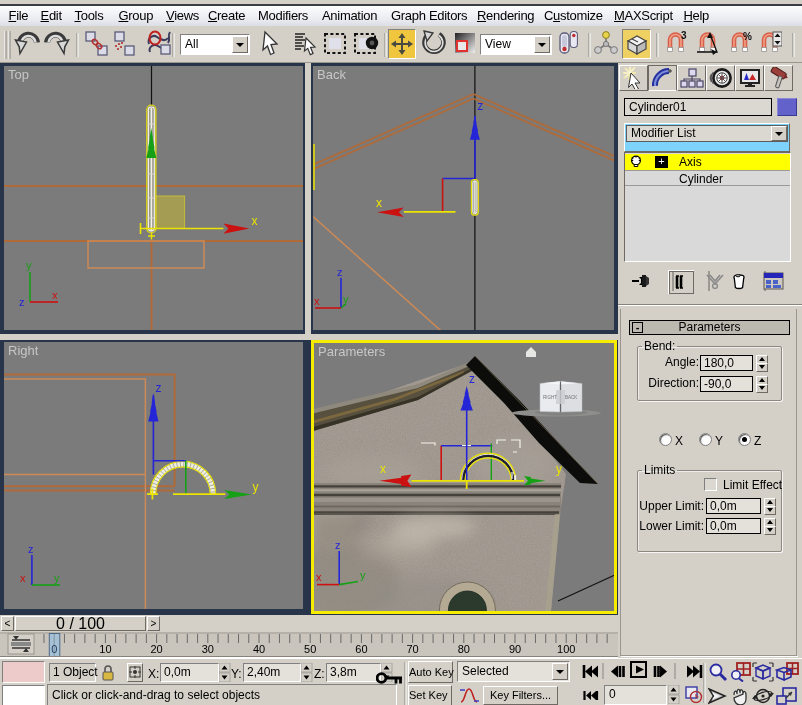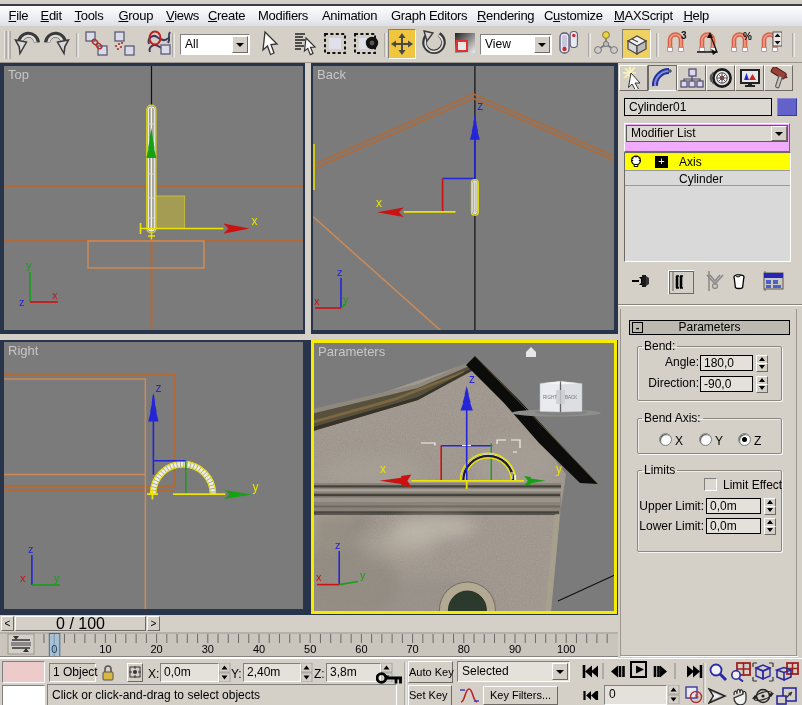--- a/index.html
+++ b/index.html
@@ -584,21 +584,21 @@
                 <path d="M18 4 l3 2 -3 2.5" fill="#7a2a24"></path>
               </g>
               <rect x="10" y="9" width="3.6" height="12" rx="1.4" fill="#c8c4c0" stroke="#555" stroke-width="1" transform="rotate(18 12 15)"></rect>
             </svg></span>
         </span>
       </div>
 
   <div class="abs field" style="left:6px;top:35px;width:148px;height:18px;background:#dbd8d1;line-height:16px;padding-left:4px">Cylinder01</div>
   <div class="abs" style="left:159px;top:35px;width:20px;height:18px;background:#6362cb;border:1px solid #8a87d8;border-bottom-color:#3a3a90;border-right-color:#3a3a90"></div>
 
-  <div class="abs raise" style="left:6px;top:60px;width:166px;height:29px;background:#f0abfc">
+  <div class="abs raise" style="left:6px;top:60px;width:166px;height:29px;background:#7dd3fc">
     <div class="abs" style="left:1px;top:1px;width:162px;height:17px;background:#dbd8d1;border:1px solid #5c5c5c;line-height:15px;padding-left:4px">Modifier List</div>
     <div class="abs btn" style="left:146px;top:2px;width:16px;height:15px"><svg width="14" height="13">
             <path d="M3 5 L11 5 L7 9 Z" fill="#000"></path>
           </svg></div>
   </div>
 
   <div class="abs" style="left:6px;top:89px;width:167px;height:110px;background:#d9d9d9;border-top:1px solid #6e6a63;border-left:1px solid #6e6a63;border-bottom:1px solid #fff;border-right:1px solid #fff">
     <div class="abs" style="left:0;top:1px;width:165px;height:16px;background:#ffff00">
       <svg class="abs" style="left:4px;top:1px" width="14" height="14" viewBox="0 0 14 14">
             <circle cx="7" cy="5.5" r="4.4" fill="#fff" stroke="#000" stroke-width="1.2"></circle>
@@ -682,23 +682,20 @@
         <i style="top:2px;border-bottom:4px solid #000"></i>
         <i style="top:10px;border-top:4px solid #000"></i>
       </div>
   <div class="abs" style="left:0;top:313px;width:81px;text-align:right">Direction:</div>
   <div class="abs field" style="left:82px;top:313px;width:53px;height:16px;background:#e4e1db;line-height:14px;padding-left:3px">-90,0</div>
   <div class="abs spin" style="left:138px;top:313px">
         <i style="top:2px;border-bottom:4px solid #000"></i>
         <i style="top:10px;border-top:4px solid #000"></i>
       </div>
 
-  <fieldset class="abs" style="left:19px;top:348px;width:145px;height:43px;border:1px solid #8d8982;border-radius:2px;box-shadow:1px 1px 0 rgba(255,255,255,.8), inset 1px 1px 0 rgba(255,255,255,.6)">
-    <legend style="font-size:12px;margin-left:4px;padding:0 2px">Bend Axis:</legend>
-  </fieldset>
   <div class="abs radio" style="left:41px;top:370px"></div>
       <div class="abs" style="left:57px;top:371px">X</div>
   <div class="abs radio" style="left:81px;top:370px"></div>
       <div class="abs" style="left:97px;top:371px">Y</div>
   <div class="abs radio on" style="left:120px;top:370px"></div>
       <div class="abs" style="left:136px;top:371px">Z</div>
 
   <fieldset class="abs" style="left:19px;top:400px;width:145px;height:89px;border:1px solid #8d8982;border-radius:2px;box-shadow:1px 1px 0 rgba(255,255,255,.8), inset 1px 1px 0 rgba(255,255,255,.6)">
     <legend style="font-size:12px;margin-left:4px;padding:0 2px">Limits</legend>
   </fieldset>

